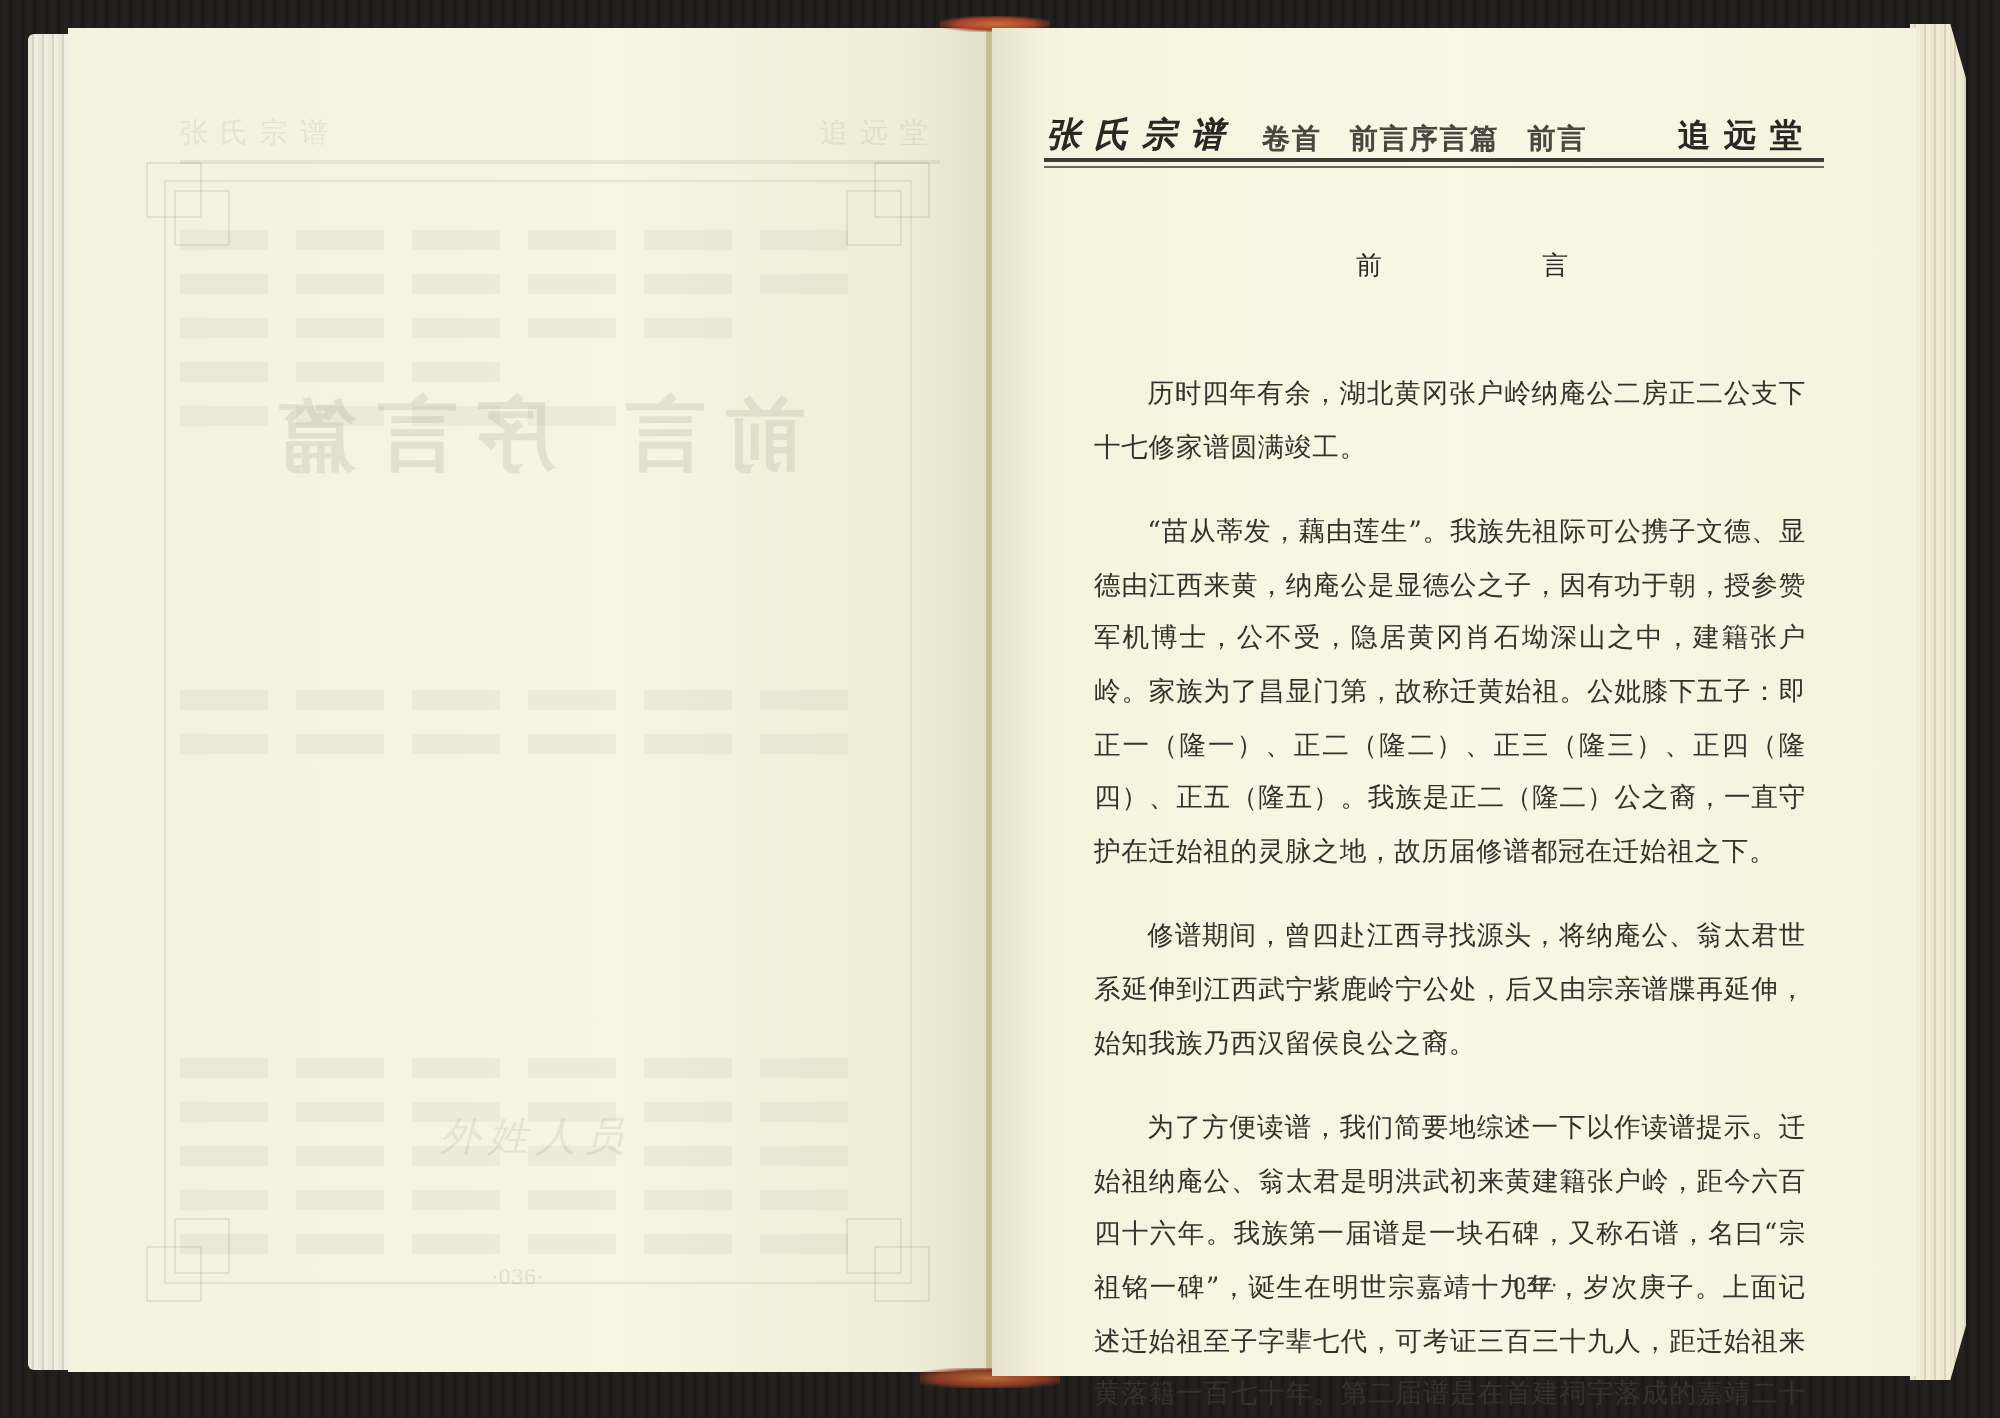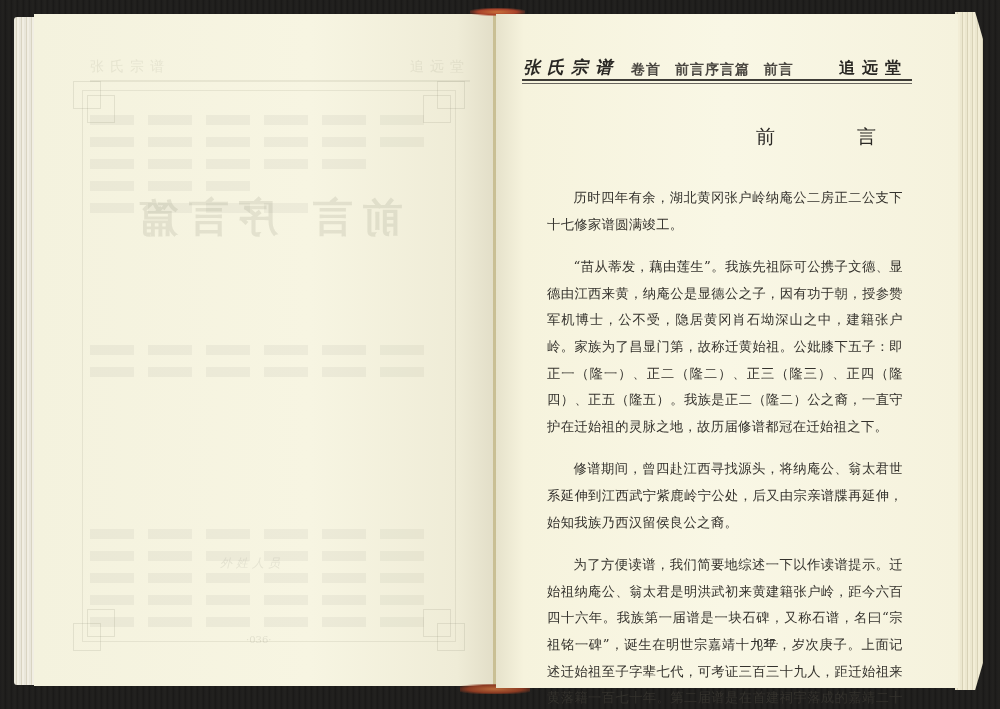--- a/index.html
+++ b/index.html
@@ -61,21 +61,21 @@
       position: absolute; width: 26px; height: 26px;
       border: 1px solid rgba(120,120,100,0.15);
     }
     .ghost-title {
       left: 128px; top: 190px; font-size: 40px; font-weight: bold; letter-spacing: 10px;
       transform: scaleX(-1); color: rgba(110,110,95,0.14);
     }
     .ghost-rows { left: 90px; top: 110px; width: 370px; }
     .ghost-row { height: 20px; margin-bottom: 2px; display: flex; gap: 14px; }
     .ghost-cell { width: 44px; height: 10px; margin-top: 5px; background: rgba(120,120,100,0.07); }
-    .ghost-subtitle { left: 220px; top: 555px; font-size: 12px; letter-spacing: 4px; color: rgba(110,110,95,0.12); font-style: italic; }
+    .ghost-subtitle { left: 220px; top: 555px; font-size: 20px; letter-spacing: 4px; color: rgba(110,110,95,0.12); font-style: italic; }
     .ghost-folio { left: 246px; top: 634px; font-size: 10px; color: rgba(110,110,95,0.15); }
 
     
     .running-header {
       position: absolute; left: 523px; top: 56px; width: 385px;
       display: flex; align-items: flex-end; justify-content: space-between;
       padding-bottom: 3px;
     }
     .book-title {
       font-family: "DejaVu Serif", serif; font-size: 17px; font-weight: bold;
@@ -84,22 +84,22 @@
     .section-path { font-size: 14px; color: #4a4741; letter-spacing: 1px; margin-left: 12px; flex: 1; font-weight: bold; }
     .section-path span { margin-right: 8px; }
     .hall-name { font-size: 16px; font-weight: bold; letter-spacing: 7px; color: #2a2824; }
     .header-rule-thick {
       position: absolute; left: 522px; top: 79px; width: 390px; height: 2px; background: #3e3c37;
     }
     .header-rule-thin {
       position: absolute; left: 522px; top: 83px; width: 390px; height: 1px; background: #6a675f;
     }
     .chapter-title {
-      position: absolute; left: 676px; top: 124px; width: 200px; text-align: right;
-      font-family: "DejaVu Sans", sans-serif; font-size: 19px; letter-spacing: 38px;
+      position: absolute; left: 640px; top: 124px; width: 200px; text-align: left;
+      font-family: "DejaVu Sans", sans-serif; font-size: 13px; letter-spacing: 38px;
       color: #2b2925; padding-left: 38px;
     }
     .body-text {
       position: absolute; left: 531px; top: 169px; width: 388px;
       font-size: 13.3px; line-height: 26.6px; color: #34322d;
       text-align: justify; letter-spacing: 0.35px;
     }
     .body-text p { margin: 16px; text-indent: 2em; }
     .folio {
       position: absolute; left: 716px; top: 638px; width: 100px; text-align: center;

